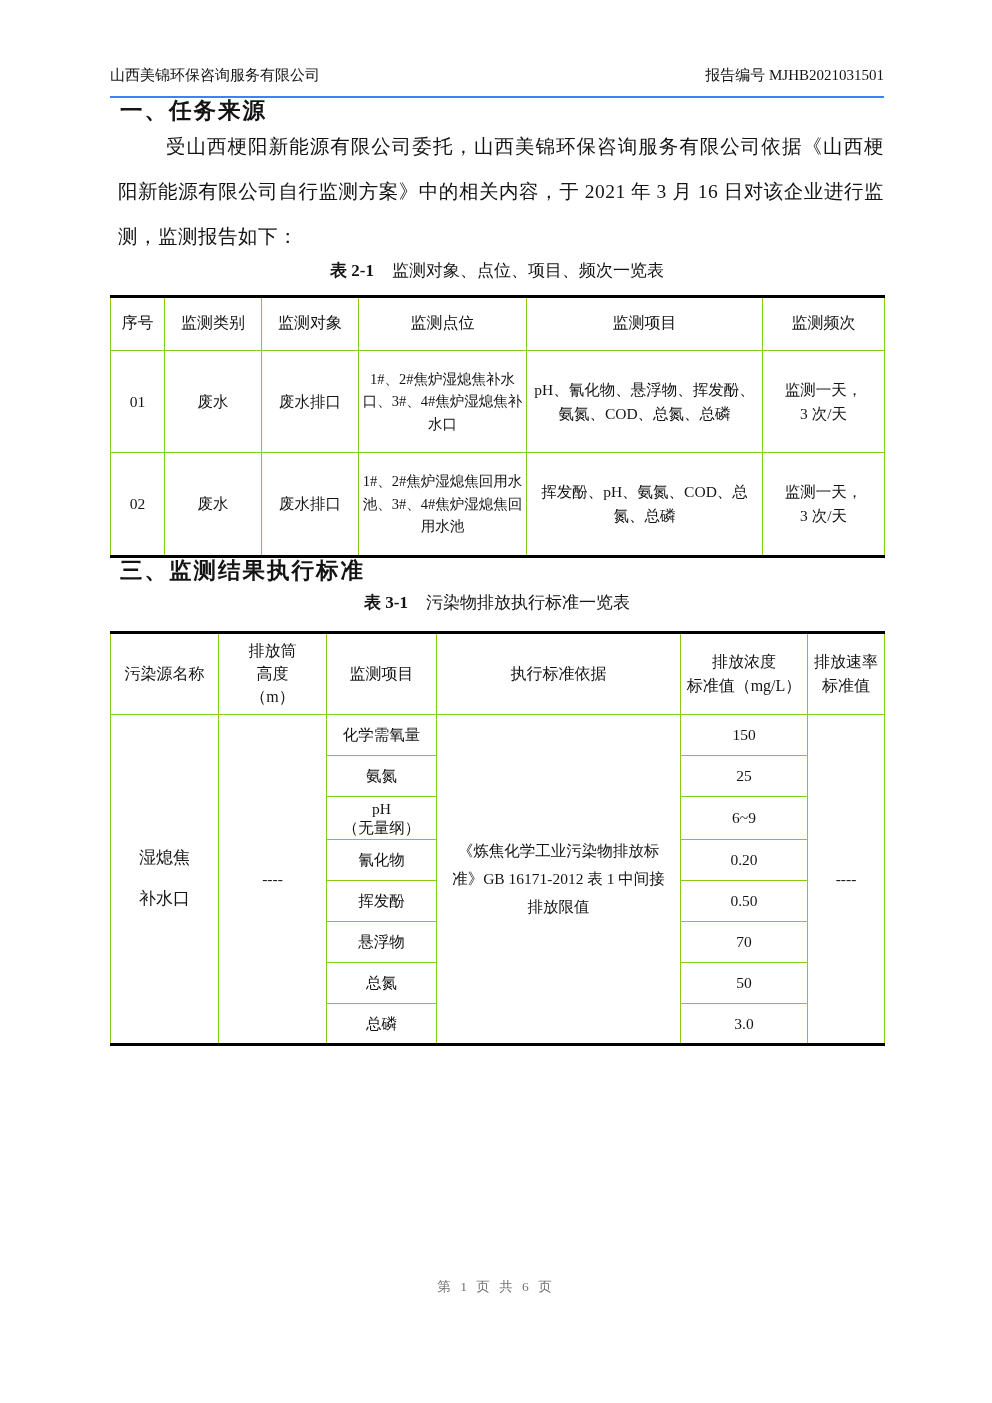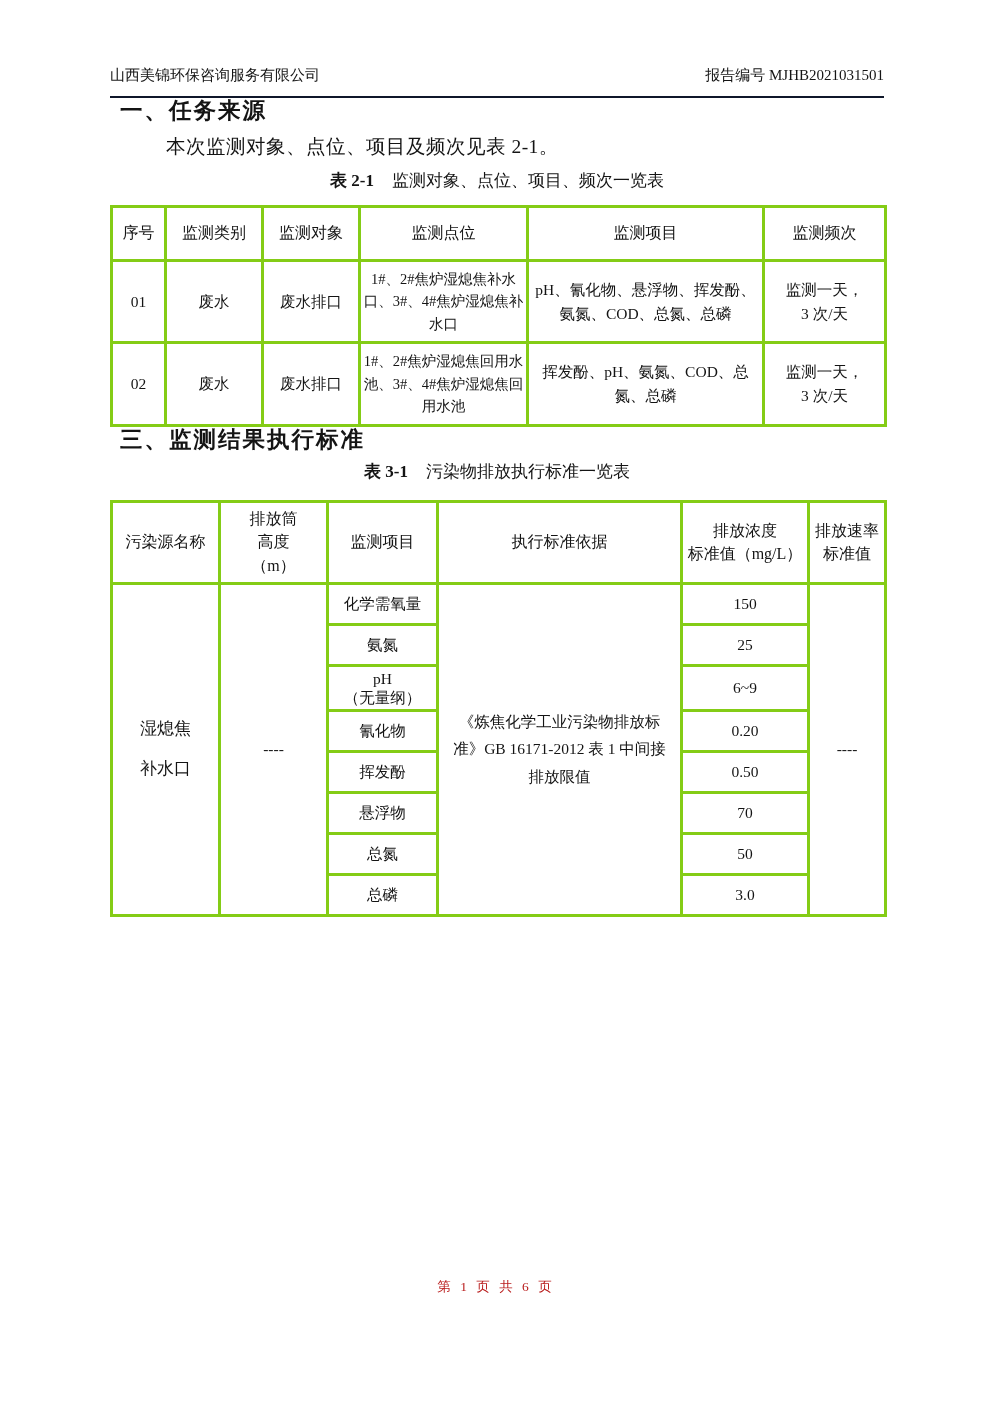--- a/index.html
+++ b/index.html
@@ -4,21 +4,21 @@
 <style>
   * { box-sizing: border-box; }
   html, body { margin: 0; padding: 0; background: #e8e8e8; }
   .page {
     width: 992px; height: 1403px; background: #ffffff; position: relative;
     font-family: "Liberation Serif", "DejaVu Serif", serif;
     color: #141414; padding: 66px 108px 0 110px; overflow: hidden;
   }
   .doc-header {
     display: flex; justify-content: space-between; align-items: flex-end;
-    font-size: 15px; padding-bottom: 11px; border-bottom: 2px solid #0f172a;
+    font-size: 15px; padding-bottom: 11px; border-bottom: 2px solid #3b82f6;
   }
   h1.sec {
     font-size: 22.5px; font-weight: bold; margin: 0; padding-left: 10px;
     letter-spacing: 2px; line-height: 1.15;
   }
   .sec1 { margin-top: 26px; }
   .sec2 { margin-top: 26px; }
   .sec3 { margin-top: 22px; }
   p.body {
     font-size: 19.5px; line-height: 45px; margin: 0; padding-left: 8px;
@@ -33,49 +33,49 @@
   .cap-label { font-weight: bold; }
   .cap-title { margin-left: 18px; }
   table.tbl {
     border-collapse: collapse; table-layout: fixed; width: 774px;
     border-top: 3px solid #000; border-bottom: 3px solid #000;
     margin-left: 0;
   }
   .t21 { margin-top: 13px; }
   .t31 { margin-top: 17px; }
   .tbl th, .tbl td {
-    border: 3px solid #84cc16; text-align: center; vertical-align: middle;
+    border: 1px solid #84cc16; text-align: center; vertical-align: middle;
     font-weight: normal; font-size: 15.5px; padding: 2px 4px; line-height: 1.55;
   }
   .t21 .hrow th { height: 54px; font-size: 16px; }
   .t21 .drow td { height: 68px; }
-  .t21 td.small { font-size: 14.5px; line-height: 1.55; padding: 6px 2px; text-align: center; }
+  .t21 td.small { font-size: 14.5px; line-height: 1.55; padding: 17px 2px; text-align: center; }
   .t31 .hrow th { height: 82px; font-size: 16px; line-height: 1.45; }
   .t31 td.item { height: 41px; margin-left: 20px; }
   .pre { white-space: pre-line; }
   .t31 td.srcname { line-height: 2.4; font-size: 17px; }
   .t31 td.basis { line-height: 1.8; padding: 2px 10px; margin-left: 7px; }
   .footer {
     position: absolute; left: 0; top: 1278px; width: 100%;
-    text-align: center; font-size: 13.5px; letter-spacing: 3px; color: #b91c1c;
+    text-align: center; font-size: 13.5px; letter-spacing: 3px; color: #737373;
   }
 </style>
 </head>
 <body>
 
 <div class="page">
 
   <div class="doc-header">
     <span>山西美锦环保咨询服务有限公司</span>
     <span>报告编号 MJHB2021031501</span>
   </div>
 
   <h1 class="sec sec1">一、任务来源</h1>
+  <p class="body p1">受山西梗阳新能源有限公司委托，山西美锦环保咨询服务有限公司依据《山西梗阳新能源有限公司自行监测方案》中的相关内容，于 2021 年 3 月 16 日对该企业进行监测，监测报告如下：</p>
 
-  <p class="body p2">本次监测对象、点位、项目及频次见表 2-1。</p>
 
   <div class="caption cap21">
     <span class="cap-label">表 2-1</span><span class="cap-title">监测对象、点位、项目、频次一览表</span>
   </div>
 
   <table class="tbl t21">
     <colgroup>
       <col style="width:54px">
         <col style="width:97px">
         <col style="width:97px">

